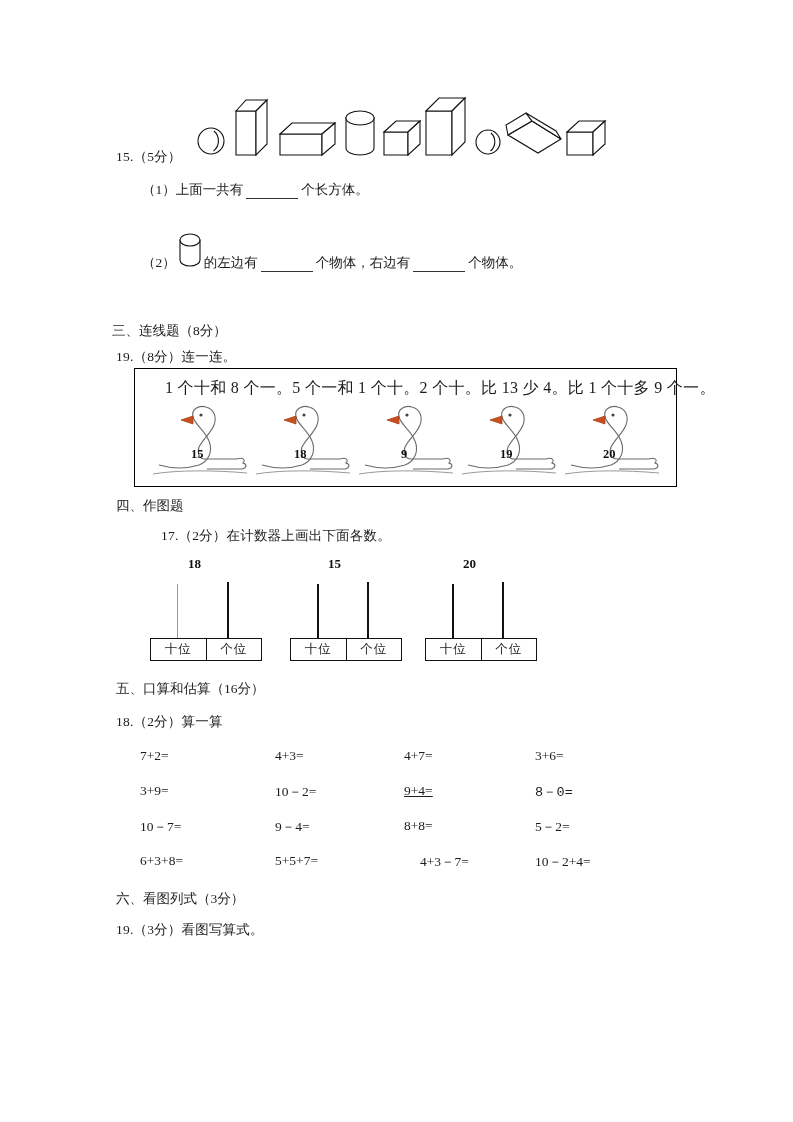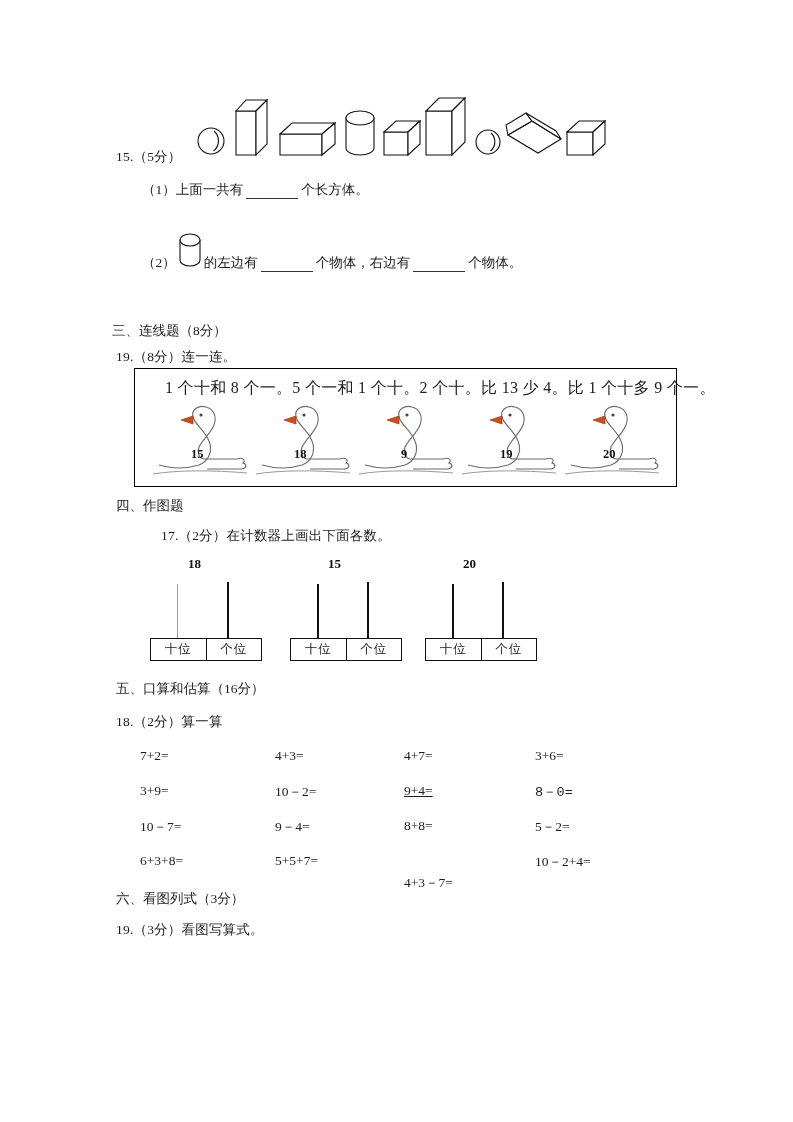--- a/index.html
+++ b/index.html
@@ -392,21 +392,21 @@
   <div class="calc" style="left:404px; top:783px;text-decoration:underline;">9+4=</div>
   <div class="calc" style="left:535px; top:783px;font-family:Liberation Mono, monospace;">8－0=</div>
 
   <div class="calc" style="left:140px; top:818px;">10－7=</div>
   <div class="calc" style="left:275px; top:818px;">9－4=</div>
   <div class="calc" style="left:404px; top:818px;">8+8=</div>
   <div class="calc" style="left:535px; top:818px;">5－2=</div>
 
   <div class="calc" style="left:140px; top:853px;">6+3+8=</div>
   <div class="calc" style="left:275px; top:853px;">5+5+7=</div>
-  <div class="calc" style="left:404px; top:853px;margin-top:21px;">4+3－7=</div>
+  <div class="calc" style="left:420px; top:853px;">4+3－7=</div>
   <div class="calc" style="left:535px; top:853px;">10－2+4=</div>
 
   <div class="sec-head" style="left:116px; top:890px;">六、看图列式（3分）</div>
 
   <div class="q-label" style="left:116px; top:921px;">19.（3分）看图写算式。</div>
 
 
 </div>
 
 </body></html>

